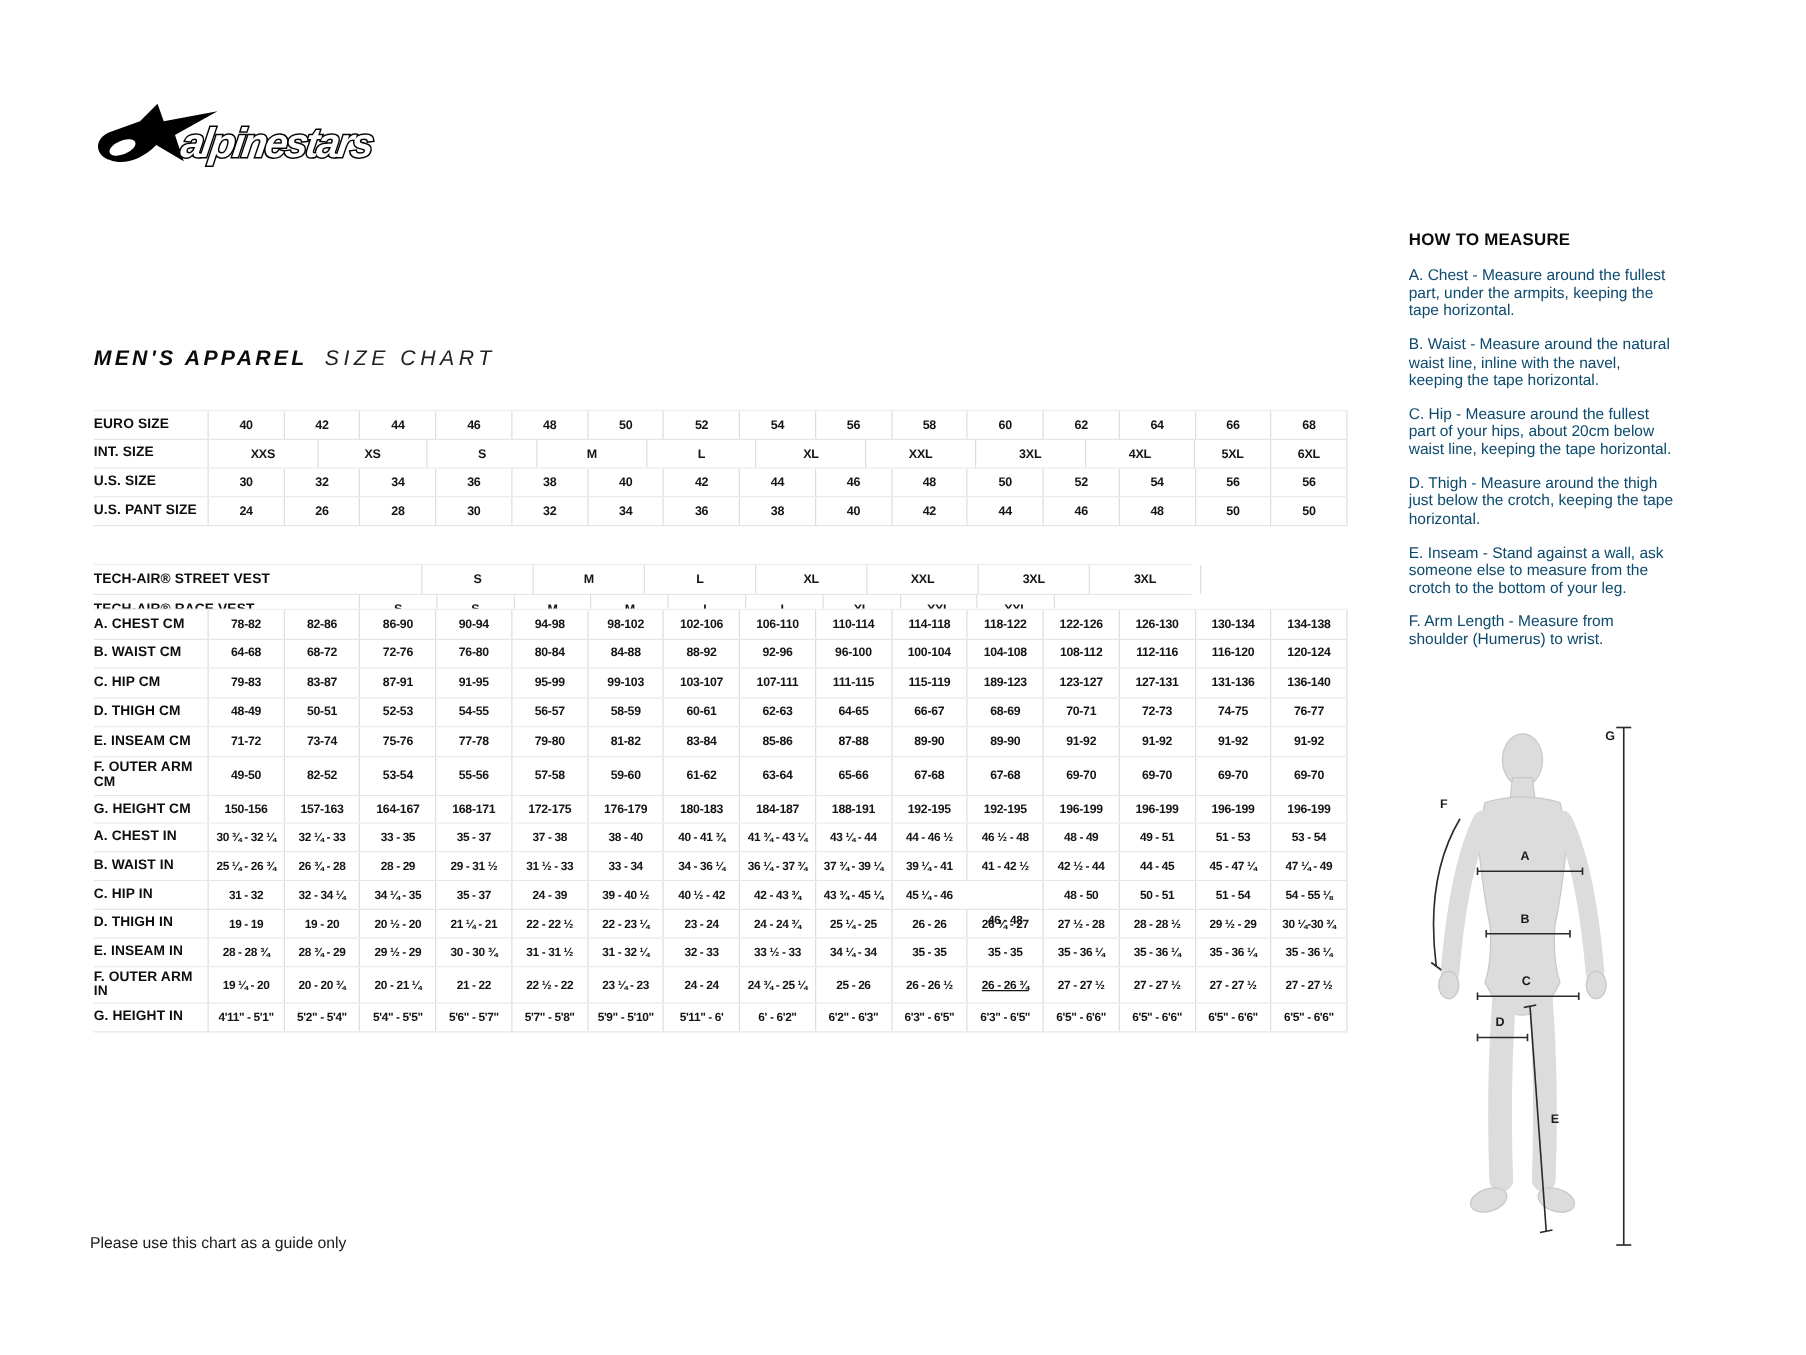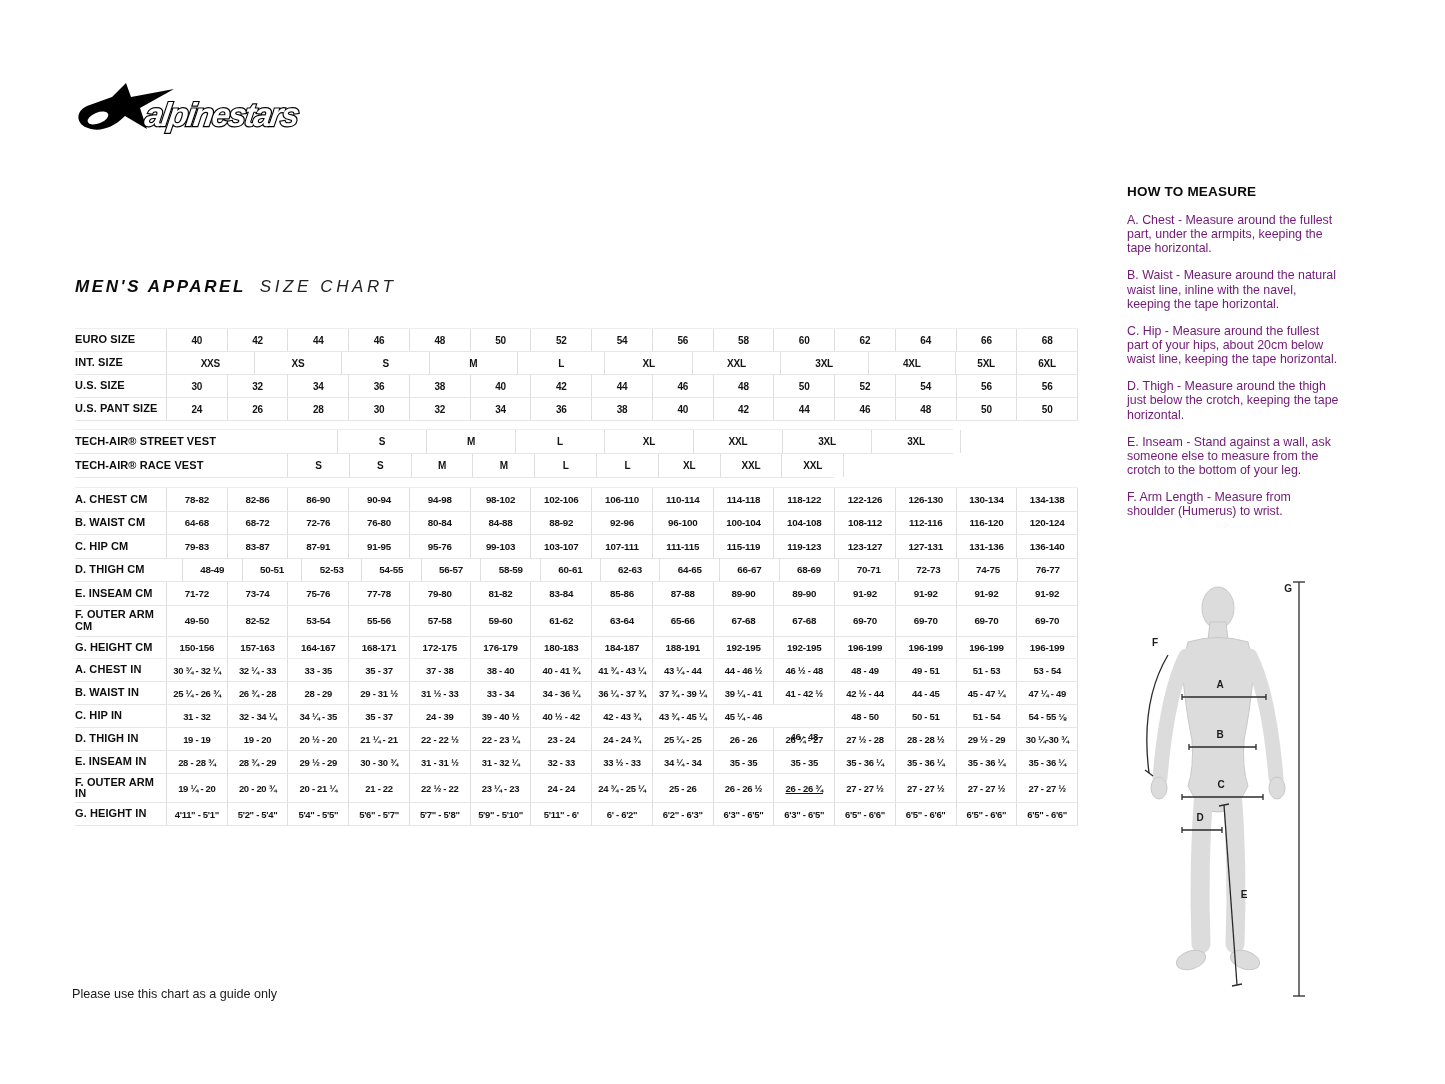--- a/index.html
+++ b/index.html
@@ -10,21 +10,21 @@
   #logo{position:absolute;left:72px;top:80px;}
 
   
   #title{position:absolute;left:75px;top:277px;font-style:italic;font-size:17px;white-space:nowrap;}
   #title .t-main{font-weight:bold;letter-spacing:2.6px;color:#0b0b0b;}
   #title .t-sub{font-weight:normal;letter-spacing:3.6px;margin-left:9px;color:#222;}
 
   
   .tblock{position:absolute;left:75px;}
   #block-sizes{top:328px;width:1003px;}
-  #block-vests{top:429px;}
+  #block-vests{top:451px;}
   #block-cm{top:487px;width:1003px;}
   #block-in{top:658px;width:1003px;}
 
   .trow{display:flex;align-items:stretch;border-bottom:1px solid #e6e6e6;background:#fff;}
   .tblock .trow:first-child{border-top:1px solid #eee;}
   #block-sizes .trow{height:22px;}
   #block-vests .trow{height:23px;}
   #block-cm .trow{height:22.5px;}
   #block-cm .trow.tall{height:30px;}
   #block-in .trow{height:22px;}
@@ -34,21 +34,21 @@
           line-height:1.02;letter-spacing:0.1px;color:#0d0d0d;}
   .tcells{flex:1;display:flex;align-items:stretch;border-right:1px solid #dedede;}
   .tcell{display:flex;align-items:center;justify-content:center;font-size:10px;font-weight:bold;
          letter-spacing:-0.2px;white-space:nowrap;border-left:1px solid #dedede;color:#141414;}
   #block-in .tcell{font-size:9.5px;letter-spacing:-0.3px;}
   #block-cm .tcell{font-size:9.8px;}
 
   
   #howto{position:absolute;left:1127px;top:184px;width:212px;}
   #howto h3{font-size:13.5px;font-weight:bold;margin:0 0 14px 0;letter-spacing:0.2px;color:#0b0b0b;}
-  #howto p{font-size:12.4px;line-height:1.14;margin:0 0 13px 0;color:#701a75;}
+  #howto p{font-size:12.4px;line-height:1.14;margin:0 0 13px 0;color:#0c4a6e;}
 
   
   #figure{position:absolute;left:1140px;top:572px;}
   #figure text{font-family:"Liberation Sans",sans-serif;font-size:10px;font-weight:bold;fill:#1a1a1a;}
 
   
   #footer{position:absolute;left:72px;top:986px;font-size:12.6px;line-height:1.32;color:#1a1a1a;}
 </style>
 </head>
 <body>
@@ -219,37 +219,37 @@
           <span class="tcell" style="flex: 1 1 0px;">120-124</span>
         </div>
       </div>
       <div class="trow">
         <div class="tlabel">C. HIP CM</div>
         <div class="tcells">
           <span class="tcell" style="flex: 1 1 0px;">79-83</span>
           <span class="tcell" style="flex: 1 1 0px;">83-87</span>
           <span class="tcell" style="flex: 1 1 0px;">87-91</span>
           <span class="tcell" style="flex: 1 1 0px;">91-95</span>
-          <span class="tcell" style="flex: 1 1 0px;">95-76</span>
+          <span class="tcell" style="flex: 1 1 0px;">95-99</span>
           <span class="tcell" style="flex: 1 1 0px;">99-103</span>
           <span class="tcell" style="flex: 1 1 0px;">103-107</span>
           <span class="tcell" style="flex: 1 1 0px;">107-111</span>
           <span class="tcell" style="flex: 1 1 0px;">111-115</span>
           <span class="tcell" style="flex: 1 1 0px;">115-119</span>
-          <span class="tcell" style="flex: 1 1 0px;">119-123</span>
+          <span class="tcell" style="flex: 1 1 0px;">189-123</span>
           <span class="tcell" style="flex: 1 1 0px;">123-127</span>
           <span class="tcell" style="flex: 1 1 0px;">127-131</span>
           <span class="tcell" style="flex: 1 1 0px;">131-136</span>
           <span class="tcell" style="flex: 1 1 0px;">136-140</span>
         </div>
       </div>
       <div class="trow">
         <div class="tlabel">D. THIGH CM</div>
         <div class="tcells">
-          <span class="tcell" style="flex: 1 1 0px; margin-left: 16px;">48-49</span>
+          <span class="tcell" style="flex: 1 1 0px;">48-49</span>
           <span class="tcell" style="flex: 1 1 0px;">50-51</span>
           <span class="tcell" style="flex: 1 1 0px;">52-53</span>
           <span class="tcell" style="flex: 1 1 0px;">54-55</span>
           <span class="tcell" style="flex: 1 1 0px;">56-57</span>
           <span class="tcell" style="flex: 1 1 0px;">58-59</span>
           <span class="tcell" style="flex: 1 1 0px;">60-61</span>
           <span class="tcell" style="flex: 1 1 0px;">62-63</span>
           <span class="tcell" style="flex: 1 1 0px;">64-65</span>
           <span class="tcell" style="flex: 1 1 0px;">66-67</span>
           <span class="tcell" style="flex: 1 1 0px;">68-69</span>

